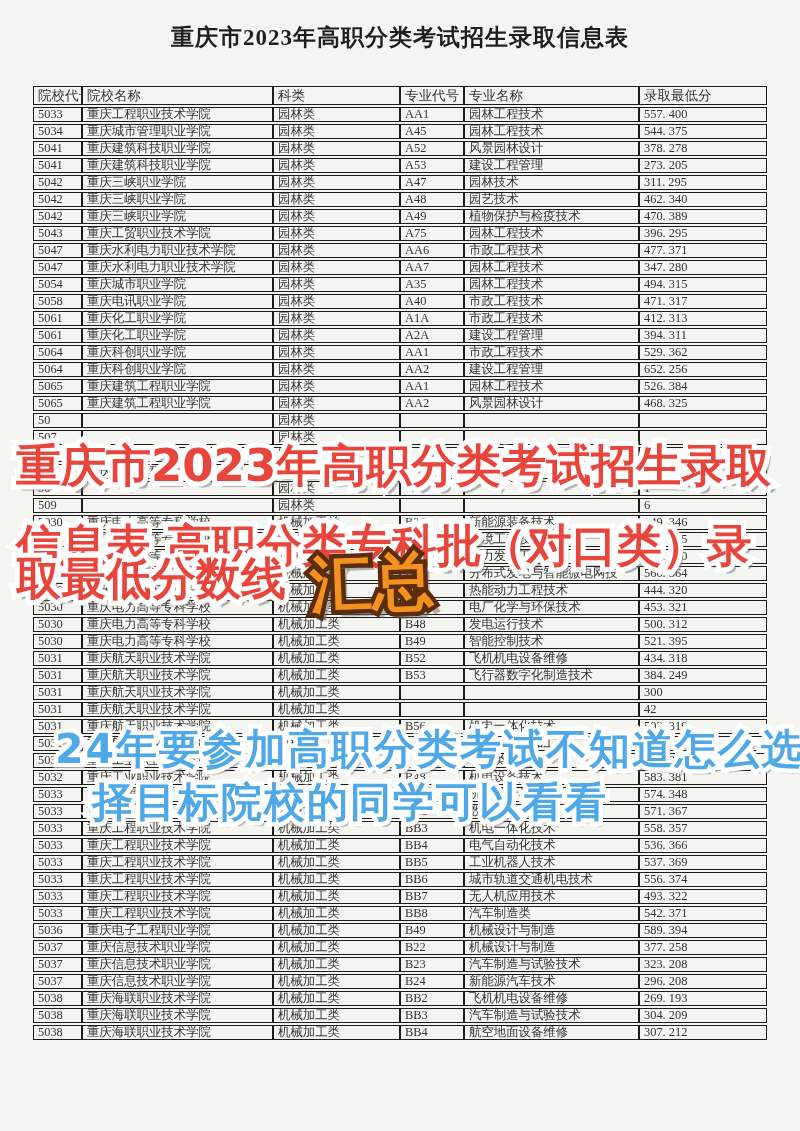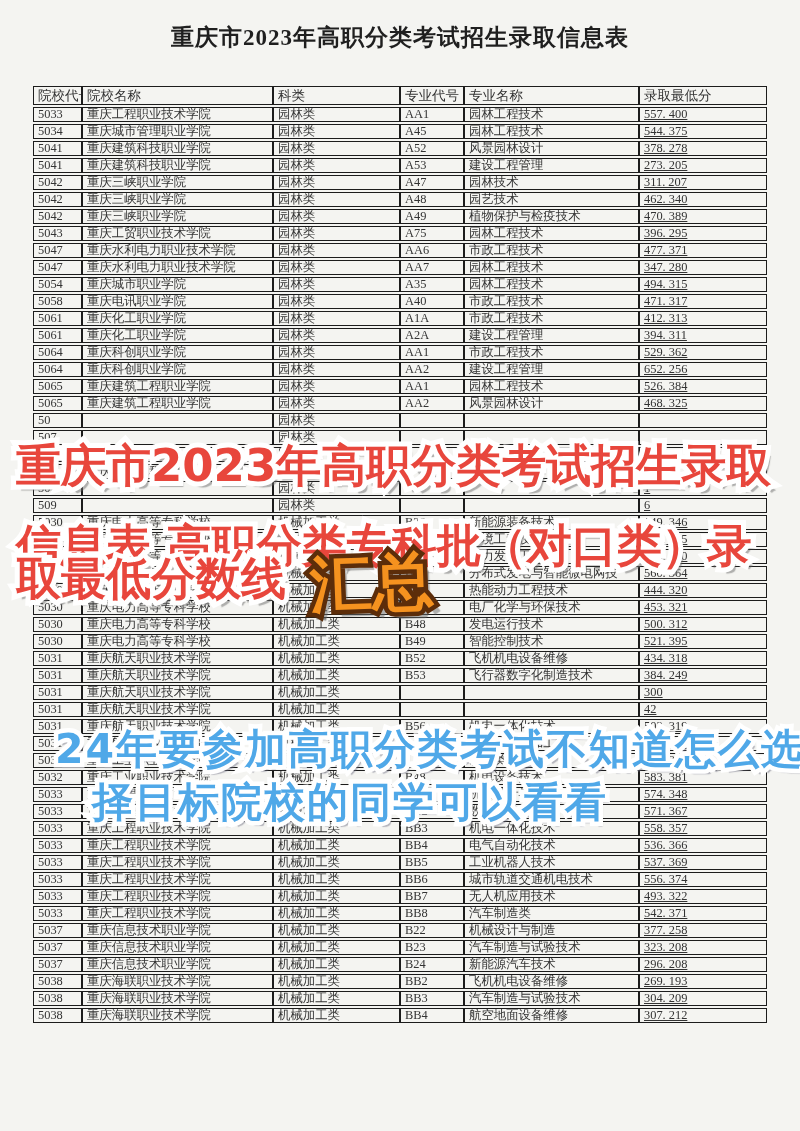--- a/index.html
+++ b/index.html
@@ -38,21 +38,21 @@
     height:13px;
     padding:0 0 0 4px;
     text-align:left;
     white-space:nowrap;
     overflow:hidden;
     color:#333;
   }
   table.score-table th{
     height:17px;line-height:17px;font-size:13.5px;
   }
-  td.c-score{text-align:right;padding-right:12px;padding-left:0;text-decoration:underline;}
+  td.c-score{text-align:right;padding-right:12px;padding-left:0;}
 
   .banner-line{
     position:absolute;
     white-space:nowrap;
     font-family:"DejaVu Sans","Liberation Sans",sans-serif;
     font-weight:bold;
     z-index:5;
   }
   .banner-line::before{
     content:attr(data-text);
@@ -138,21 +138,21 @@
             <td class="c-code">A53</td>
             <td class="c-name">建设工程管理</td>
             <td class="c-score">273. 205</td>
           </tr>
           <tr>
             <td class="c-code">5042</td>
             <td class="c-name">重庆三峡职业学院</td>
             <td class="c-category">园林类</td>
             <td class="c-code">A47</td>
             <td class="c-name">园林技术</td>
-            <td class="c-score">311. 207</td>
+            <td class="c-score">311. 295</td>
           </tr>
           <tr>
             <td class="c-code">5042</td>
             <td class="c-name">重庆三峡职业学院</td>
             <td class="c-category">园林类</td>
             <td class="c-code">A48</td>
             <td class="c-name">园艺技术</td>
             <td class="c-score">462. 340</td>
           </tr>
           <tr>
@@ -483,20 +483,28 @@
             <td class="c-name">无人机应用技术</td>
             <td class="c-score">493. 322</td>
           </tr>
           <tr>
             <td class="c-code">5033</td>
             <td class="c-name">重庆工程职业技术学院</td>
             <td class="c-category">机械加工类</td>
             <td class="c-code">BB8</td>
             <td class="c-name">汽车制造类</td>
             <td class="c-score">542. 371</td>
+          </tr>
+          <tr>
+            <td class="c-code">5036</td>
+            <td class="c-name">重庆电子工程职业学院</td>
+            <td class="c-category">机械加工类</td>
+            <td class="c-code">B49</td>
+            <td class="c-name">机械设计与制造</td>
+            <td class="c-score">589. 394</td>
           </tr>
           <tr>
             <td class="c-code">5037</td>
             <td class="c-name">重庆信息技术职业学院</td>
             <td class="c-category">机械加工类</td>
             <td class="c-code">B22</td>
             <td class="c-name">机械设计与制造</td>
             <td class="c-score">377. 258</td>
           </tr>
           <tr>

